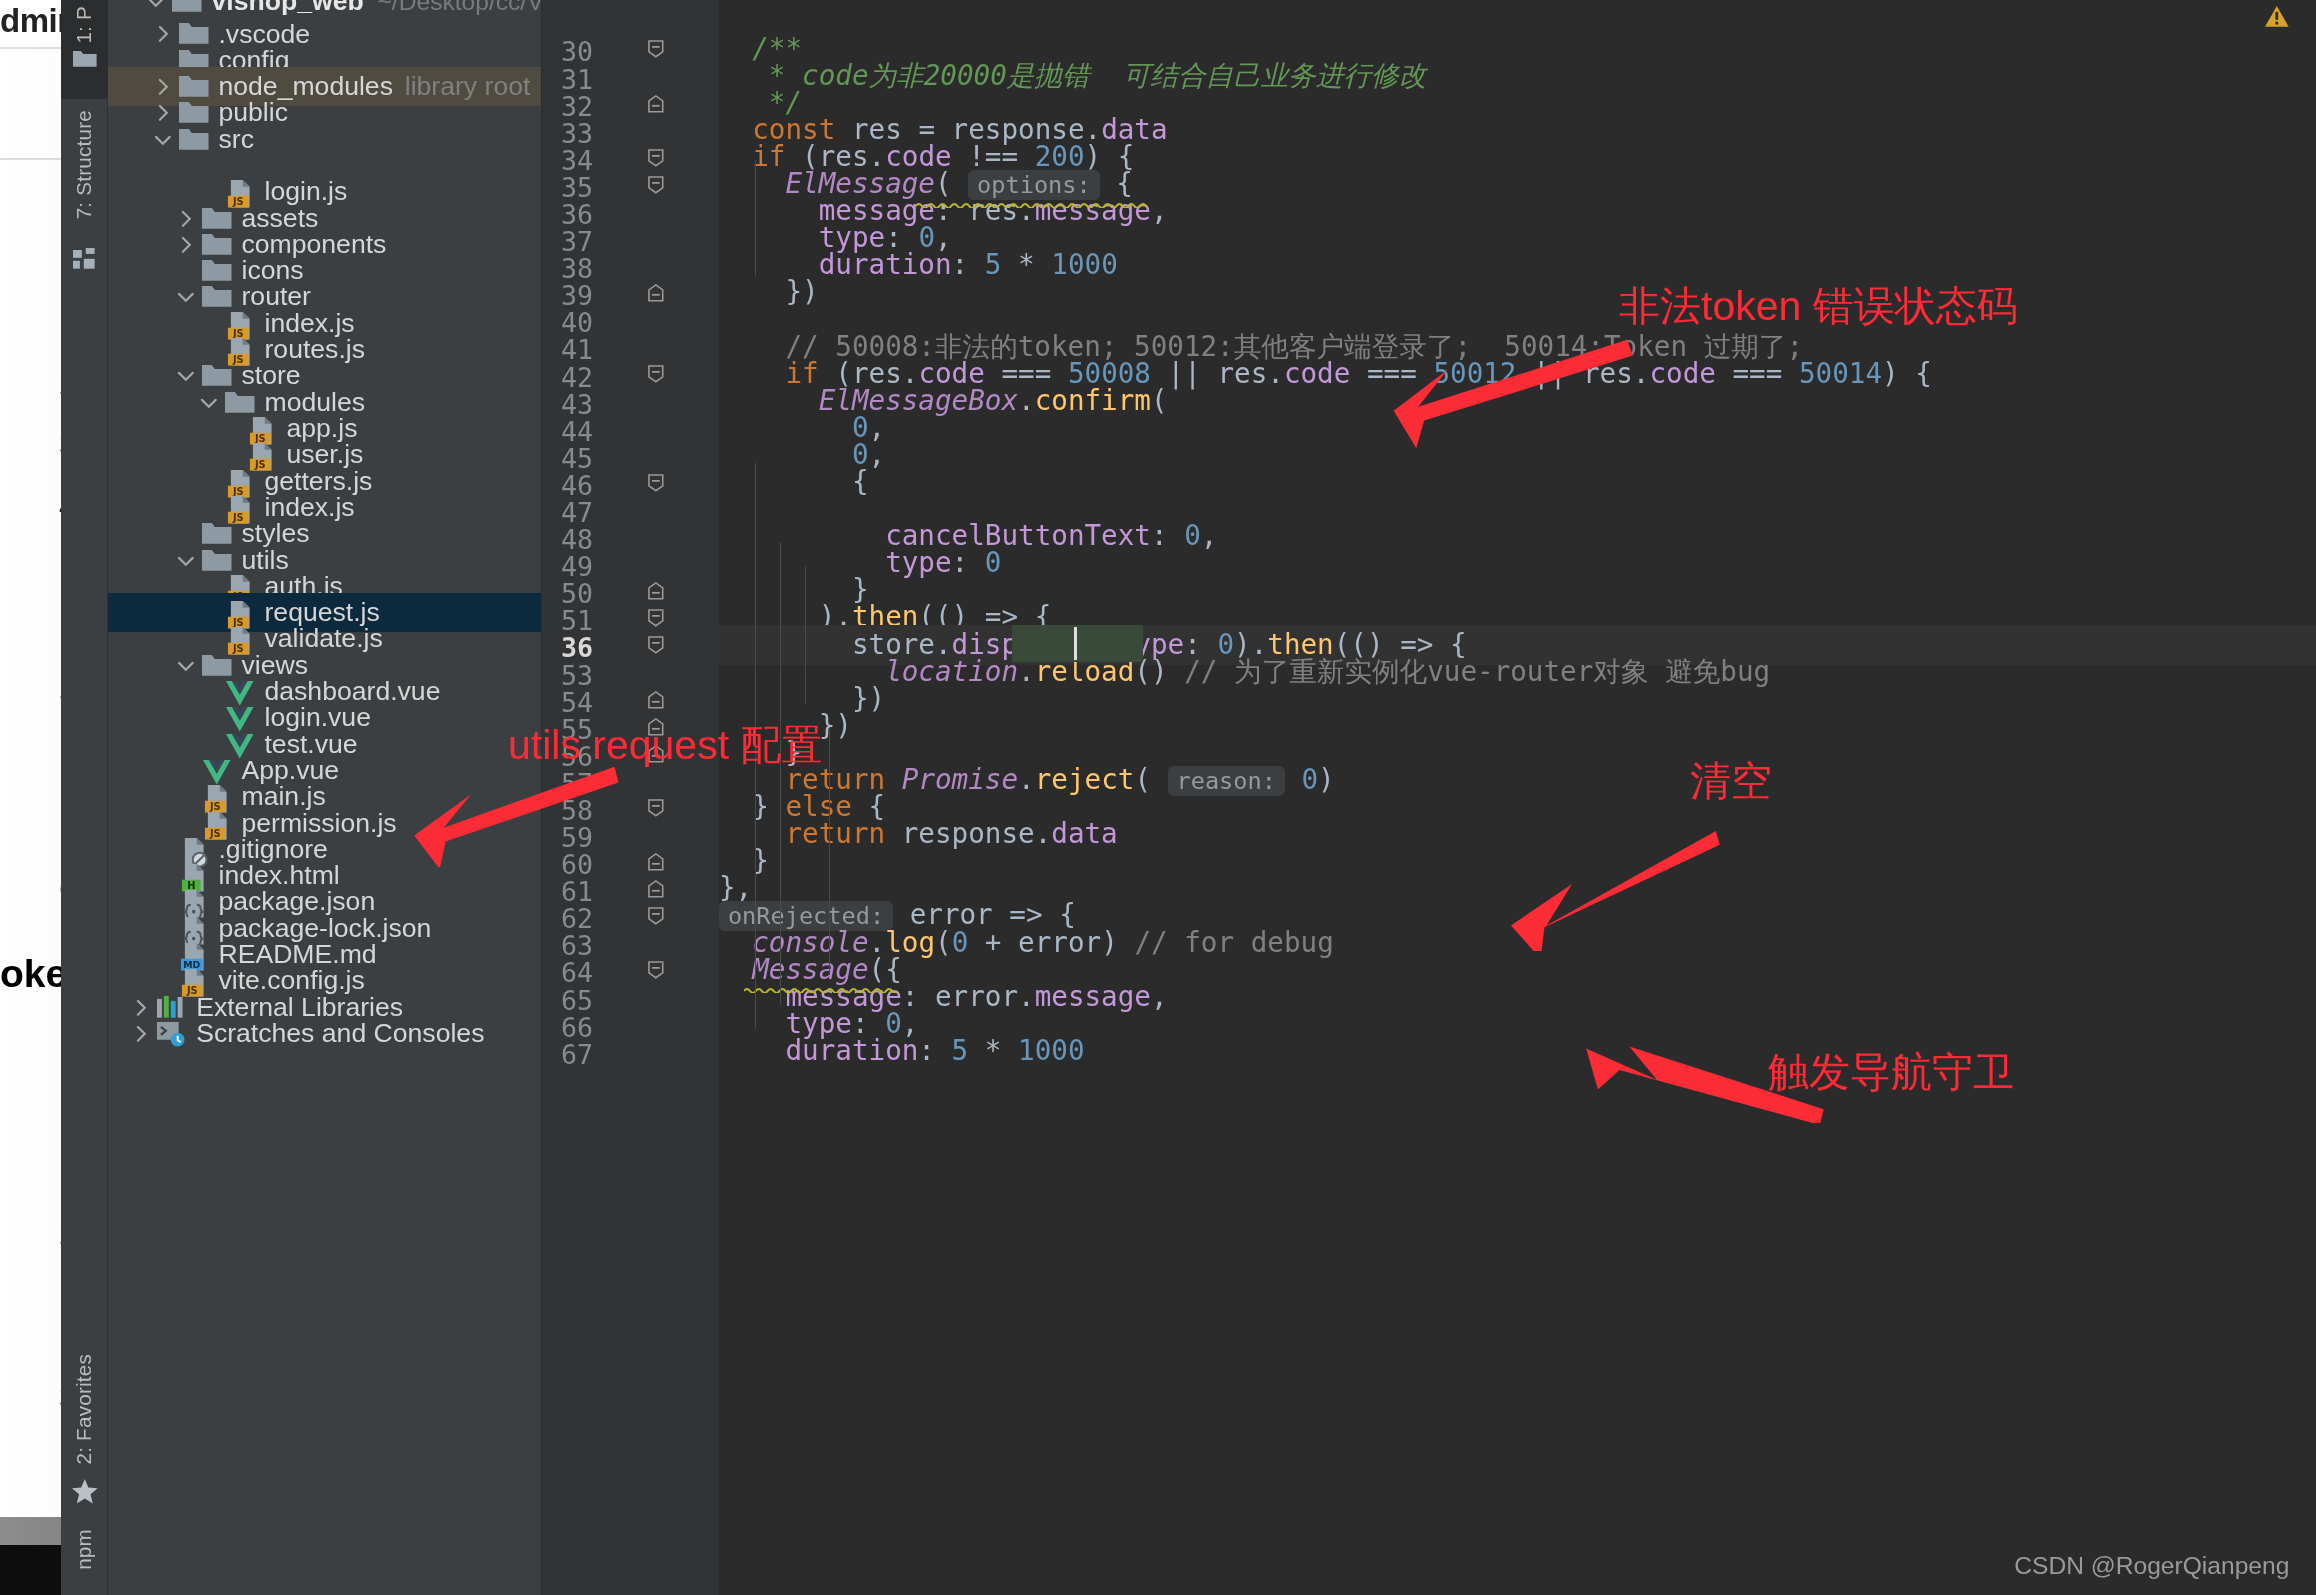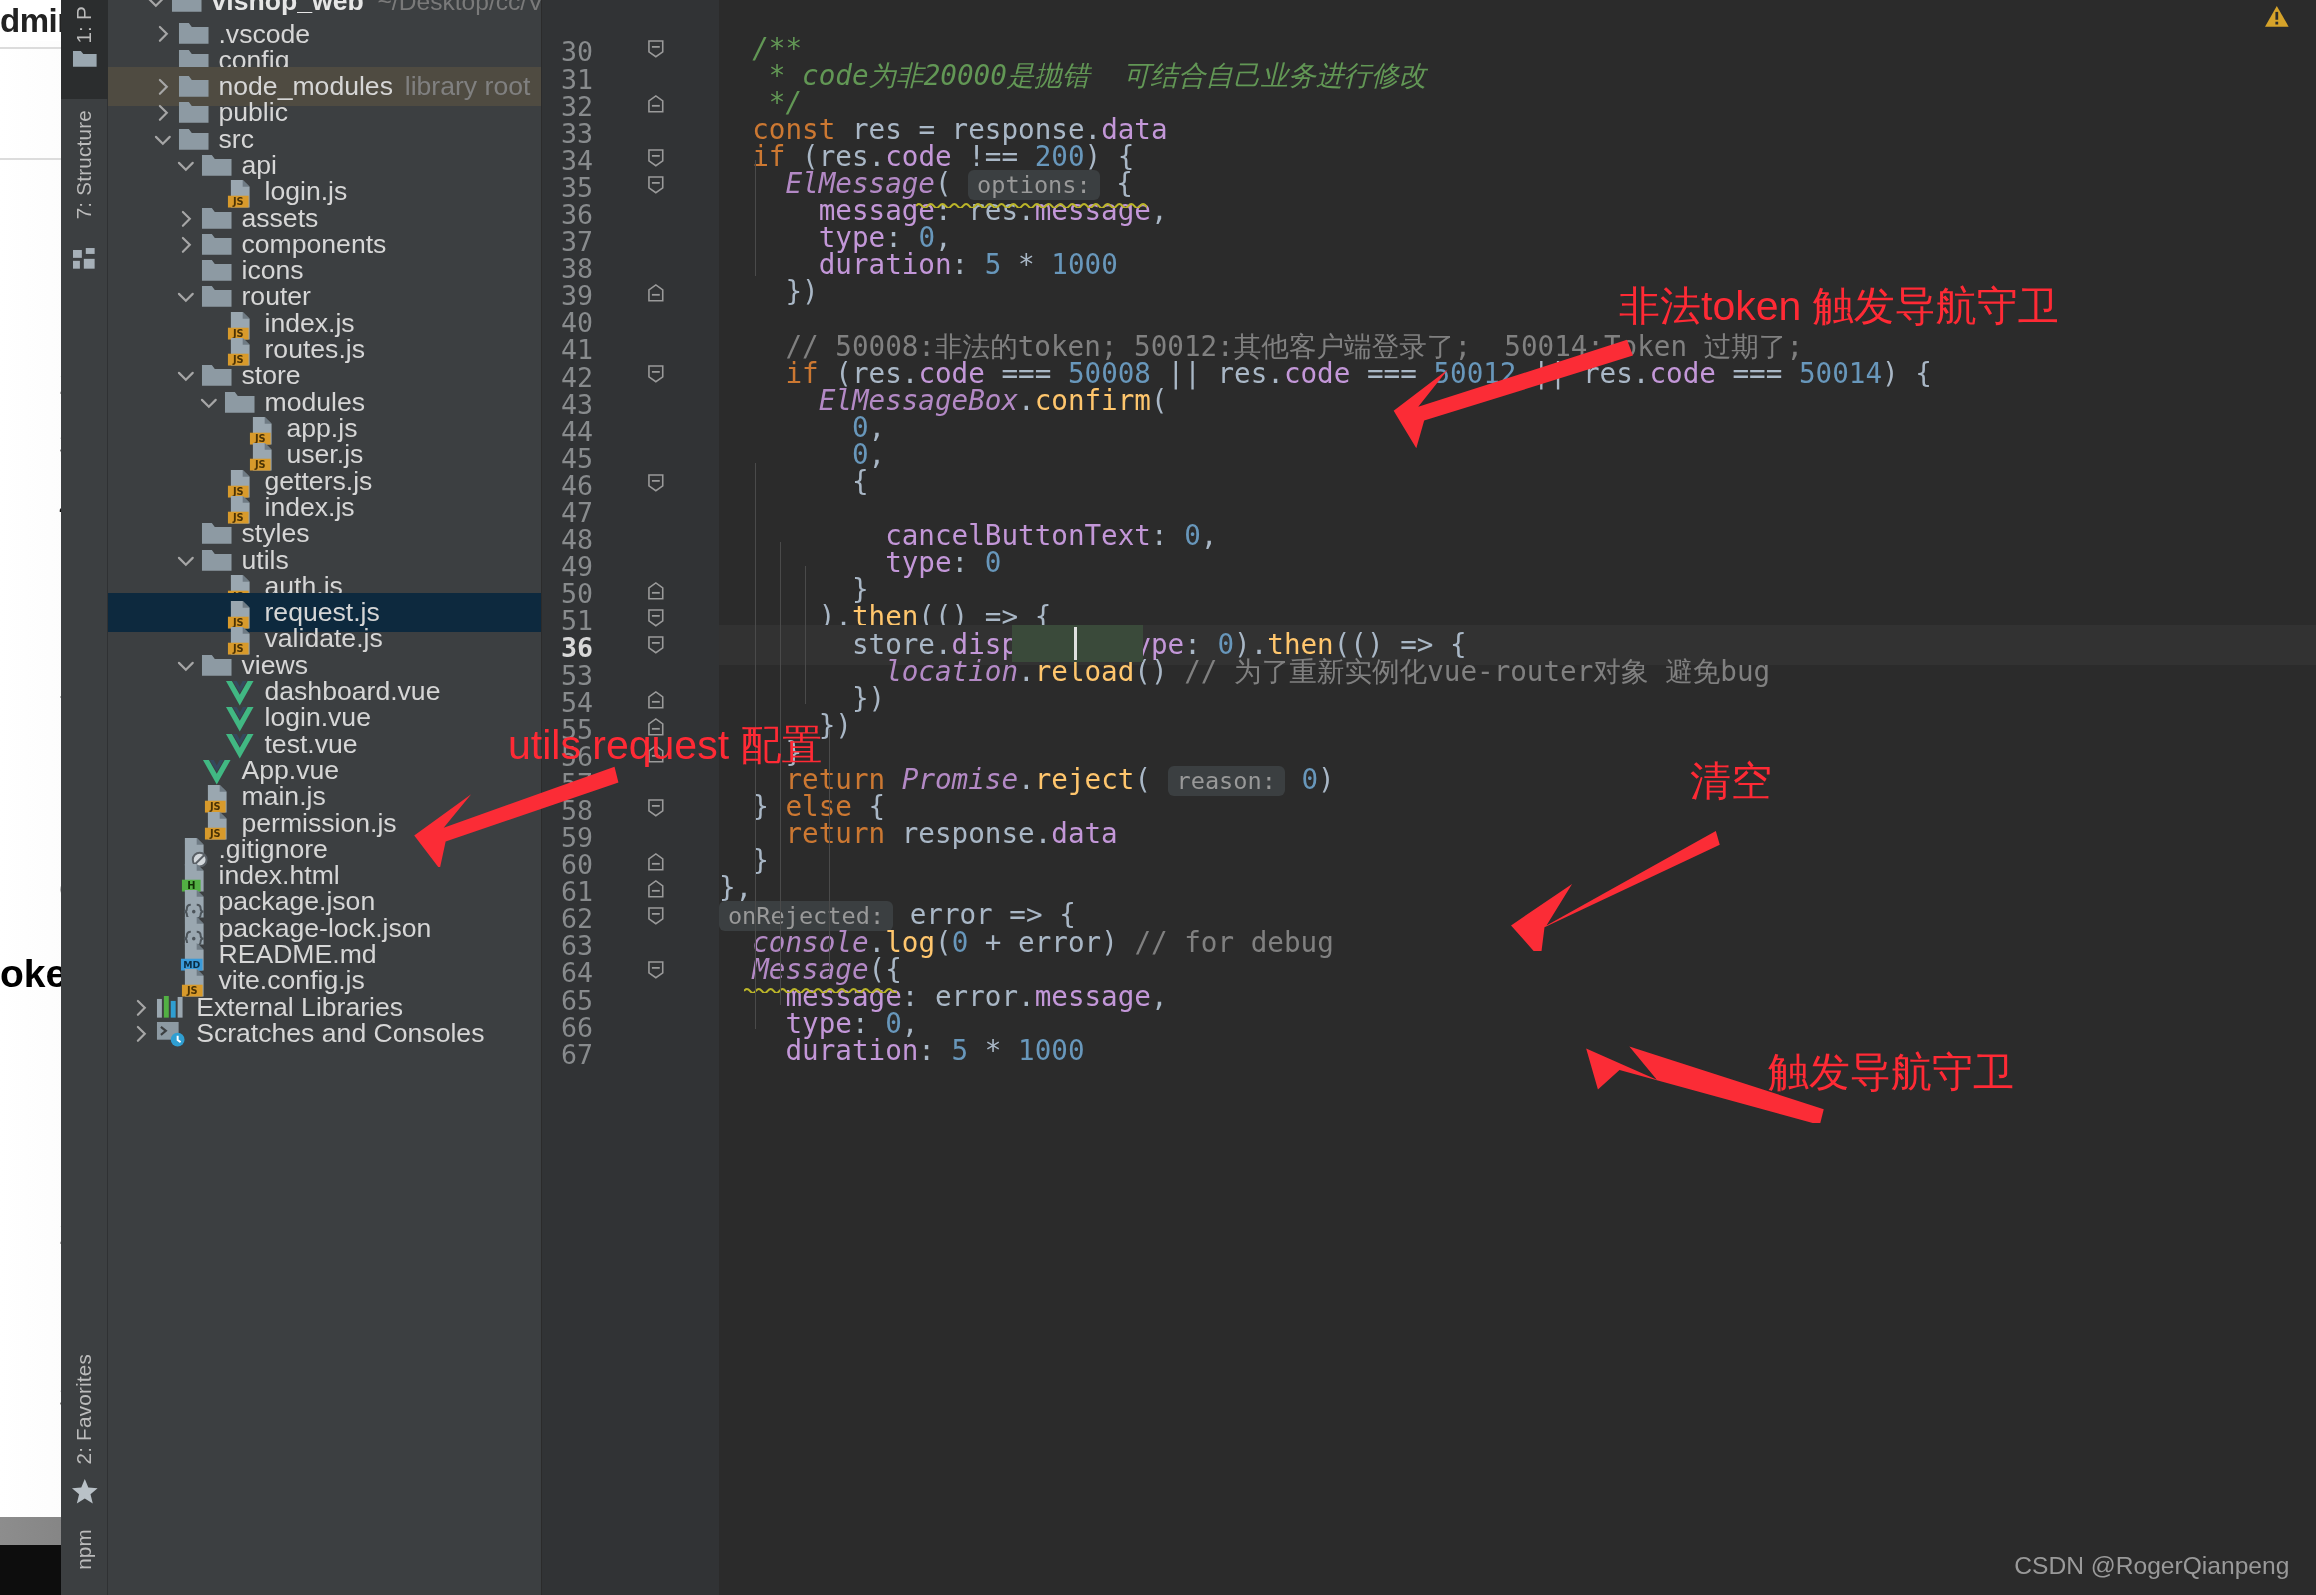--- a/index.html
+++ b/index.html
@@ -269,31 +269,20 @@
       <div class="tree-row" style="top: 120px;">
         <span class="twisty" style="margin-left:42px">
           <svg width="19.7" height="19.7" viewBox="0 0 20 20">
             <path d="M3 7 L10 14 L17 7" fill="none" stroke="#a6a6a6" stroke-width="2.2" stroke-linecap="round"></path>
           </svg>
         </span>
         <span class="ficon"><svg width="31.5" height="25.6" viewBox="0 0 32 26">
             <path d="M1 3 h10 l3 4 H31 v17 H1 Z" fill="#8d9aa3"></path>
           </svg></span>
         <span class="tree-label">src</span>
-      </div>
-      <div class="tree-row" style="top: 146px;">
-        <span class="twisty" style="margin-left:65px">
-          <svg width="19.7" height="19.7" viewBox="0 0 20 20">
-            <path d="M3 7 L10 14 L17 7" fill="none" stroke="#a6a6a6" stroke-width="2.2" stroke-linecap="round"></path>
-          </svg>
-        </span>
-        <span class="ficon"><svg width="31.5" height="25.6" viewBox="0 0 32 26">
-            <path d="M1 3 h10 l3 4 H31 v17 H1 Z" fill="#8d9aa3"></path>
-          </svg></span>
-        <span class="tree-label">api</span>
       </div>
       <div class="tree-row" style="top: 172px;">
         <span class="twisty" style="margin-left:88px"></span>
         <span class="ficon"><svg width="31.5" height="31.5" viewBox="0 0 32 32" style="font-size:27px">
             <path d="M7 2 h12 l7 7 v21 H7 Z" fill="#9aa7b0"></path>
             <path d="M19 2 l7 7 h-7 Z" fill="#6f7b84"></path>
             <rect x="4" y="18" width="21" height="12" fill="#d89a2b"></rect>
             <text x="14.5" y="27.5" font-size="10" font-family="DejaVu Sans" font-weight="bold" fill="#4a3205" text-anchor="middle">JS</text>
           </svg></span>
         <span class="tree-label">login.js</span>
@@ -795,21 +784,21 @@
       <div style="position: absolute; left: 355px; top: 627px; width: 3px; height: 33px; background: rgb(224, 224, 224);"></div>
       <div class="indent-guide" style="left: 36px; top: 160px; height: 116px;"></div>
       <div class="indent-guide" style="left: 36px; top: 463px; height: 566px;"></div>
       <div class="indent-guide" style="left: 61px; top: 542px; height: 463px;"></div>
       <div class="indent-guide" style="left: 86px; top: 566px; height: 138px;"></div>
       <div class="indent-guide" style="left: 110px; top: 729px; height: 246px;"></div>
       <div class="indent-guide" style="left: 110px; top: 892px; height: 79px;"></div>
     </div>
 
   <div id="annot-layer">
-      <div class="annot" style="left: 1619px; top: 279px;">非法token 触发导航守卫</div>
+      <div class="annot" style="left: 1619px; top: 279px;">非法token 错误状态码</div>
       <div class="annot" style="left: 508px; top: 718px;">utils request 配置</div>
       <div class="annot" style="left: 1690px; top: 754px;">清空</div>
       <div class="annot" style="left: 1768px; top: 1045px;">触发导航守卫</div>
     </div>
 
   <svg class="arrow-svg" style="left:1300px; top:330px;" width="335" height="128" viewBox="0 0 340 130">
     <path d="M332 10 L120 78 L150 40 L95 82 L118 120 L126 92 L338 26 Z" fill="#fb2c36"></path>
   </svg>
   <svg class="arrow-svg" style="left:394px; top:759px;" width="227" height="108" viewBox="0 0 230 110">
     <path d="M224 8 L50 70 L78 36 L20 78 L46 112 L52 84 L228 24 Z" fill="#fb2c36"></path>

